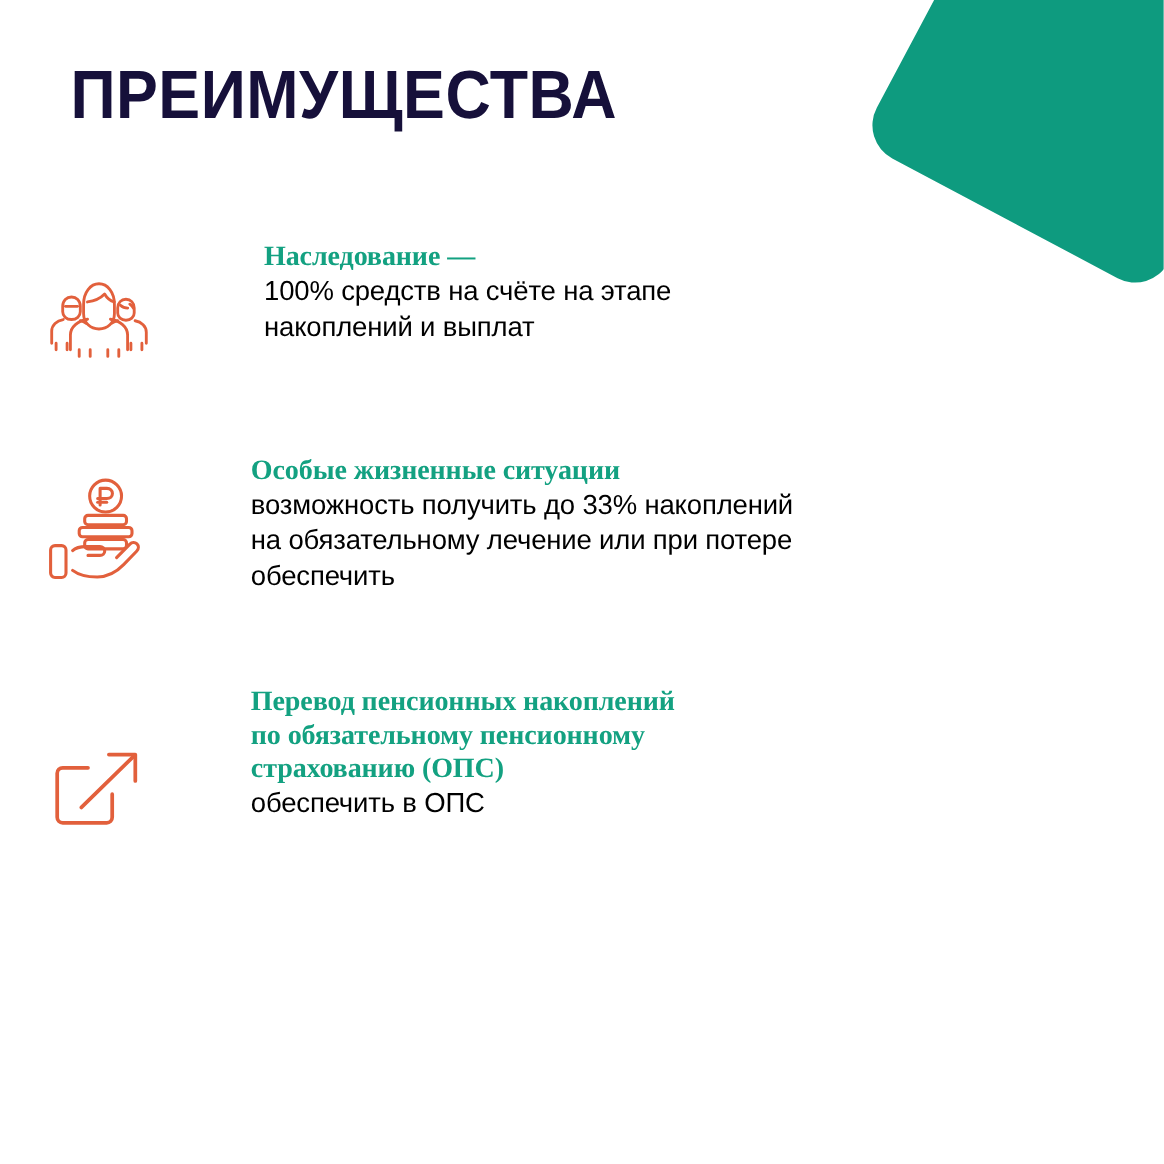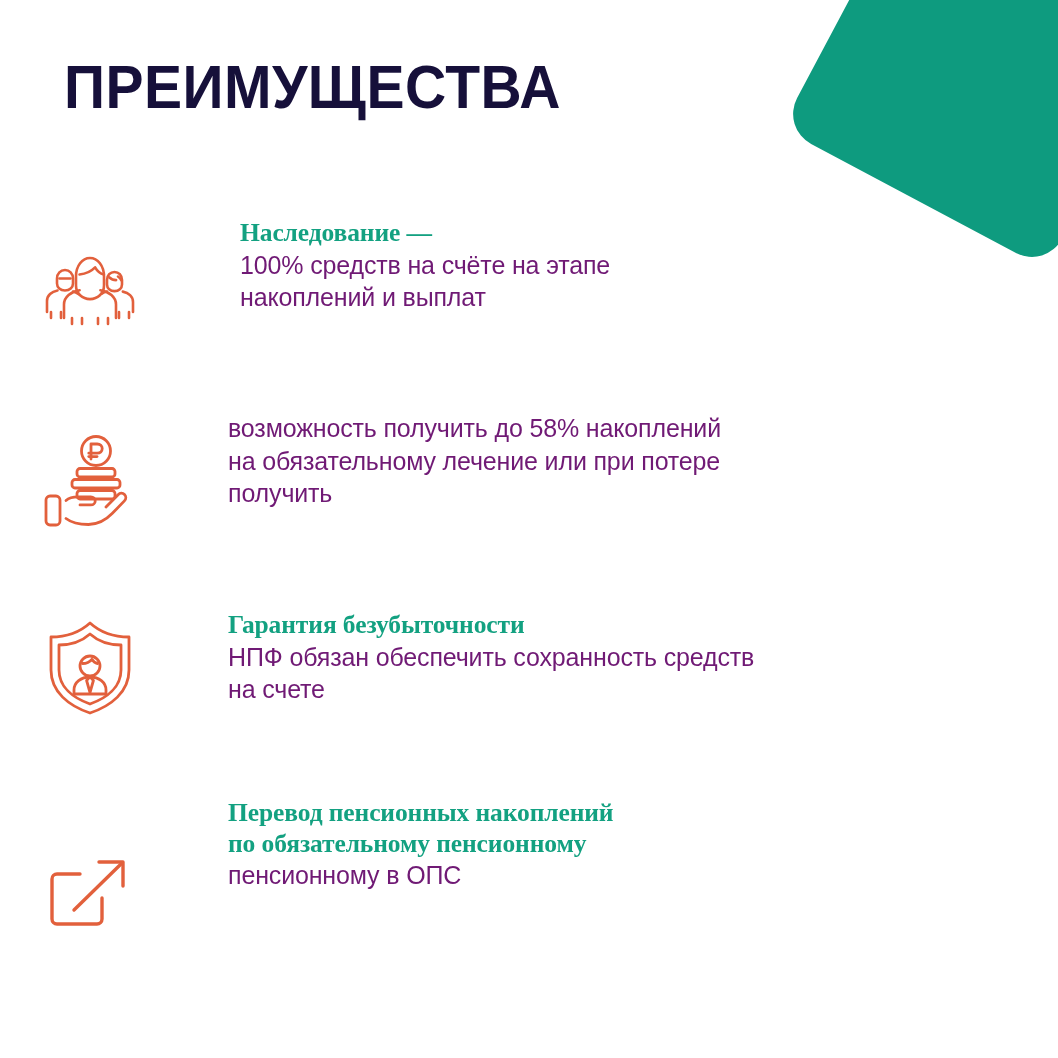--- a/index.html
+++ b/index.html
@@ -86,21 +86,21 @@
     font-weight: 700;
     color: #13A181;
     letter-spacing: -0.1px;
     font-family: Liberation Serif, serif;
   }
   .benefit-body {
     margin: 0;
     font-size: 25px;
     line-height: 1.30;
     font-weight: 400;
-    color: #701a75;
+    color: #000000;
     letter-spacing: -0.15px;
   }
 
   
   #row-inheritance   { margin-top: 0px;  }
   #row-inheritance   .benefit-icon-cell { width: 180px; padding-top: 30px; }
   #row-inheritance   .benefit-text-cell { padding-left: 60px; }
 
   #row-life-events   { margin-top: 86px; }
   #row-life-events   .benefit-icon-cell { width: 180px; padding-top: 22px; }
@@ -170,61 +170,41 @@
           <rect x="28" y="45.5" width="48" height="8.5" rx="3"></rect>
           <rect x="33" y="56.5" width="38" height="8.5" rx="3"></rect>
 
           <path d="M22 66.5c3.8-3.6 8.6-3.6 12.2-3.6h12.6c2.6 0 4.4 1.7 4.4 4s-1.8 4-4.4 4H36"></path>
           <path d="M22 84.5c6 4.6 14 6 22.4 6 10.6 0 18.4-5.4 24-11.2l12-12.4c1.9-2 1.8-4.7.1-6.4-1.8-1.8-4.6-1.7-6.4.2L62 73"></path>
 
           <rect x="2" y="62" width="14" height="29" rx="4"></rect>
         </svg>
       </div>
       <div class="benefit-text-cell">
-        <p class="benefit-body">возможность получить до 58% накоплений</p>
+        <p class="benefit-heading">Особые жизненные ситуации</p>
+        <p class="benefit-body">возможность получить до 33% накоплений</p>
         <p class="benefit-body">на обязательному лечение или при потере</p>
-        <p class="benefit-body">получить</p>
+        <p class="benefit-body">обеспечить</p>
       </div>
     </div>
 
-    <div class="benefit-row" id="row-breakeven">
-      <div class="benefit-icon-cell">
-        <svg class="ico" width="88" height="96" viewBox="0 0 88 96" fill="none" stroke="#E2603C" stroke-width="2.8" stroke-linecap="round" stroke-linejoin="round">
-
-          <path d="M44 3 C33 13 18 17 5 17 v33 c0 22 18 36 39 43 21-7 39-21 39-43 V17 C70 17 55 13 44 3z"></path>
-
-          <path d="M44 14 C35 22 23 25 13 25 v25 c0 17 14 28 31 34 17-6 31-17 31-34 V25 C65 25 53 22 44 14z"></path>
-
-          <circle cx="44" cy="46" r="10"></circle>
-          <path d="M36.5 43.5c2.6 0 7-1.2 9.4-4.2 1.4 2.4 3.4 3.8 5.6 4.2"></path>
-
-          <path d="M28 74v-4c0-7.6 7-13 16-13s16 5.4 16 13v4z"></path>
-
-          <path d="M44 56.5l-3.4 4 3.4 12 3.4-12z"></path>
-        </svg>
-      </div>
-      <div class="benefit-text-cell">
-        <p class="benefit-heading">Гарантия безубыточности</p>
-        <p class="benefit-body">НПФ обязан обеспечить сохранность средств</p>
-        <p class="benefit-body">на счете</p>
-      </div>
-    </div>
 
     <div class="benefit-row" id="row-ops-transfer">
       <div class="benefit-icon-cell">
         <svg class="ico" width="86" height="82" viewBox="0 0 86 82" fill="none" stroke="#E2603C" stroke-width="3.4" stroke-linecap="round" stroke-linejoin="round">
 
           <path d="M33 24H10a5 5 0 0 0-5 5v40a5 5 0 0 0 5 5h40a5 5 0 0 0 5-5V48"></path>
 
           <path d="M27 60 L74 14"></path>
 
           <path d="M52 12h24v24"></path>
         </svg>
       </div>
       <div class="benefit-text-cell">
         <p class="benefit-heading">Перевод пенсионных накоплений</p>
         <p class="benefit-heading">по обязательному пенсионному</p>
-        <p class="benefit-body">пенсионному в ОПС</p>
+        <p class="benefit-heading">страхованию (ОПС)</p>
+        <p class="benefit-body">обеспечить в ОПС</p>
       </div>
     </div>
 
   </div>
 </div>
 
 </body></html>

